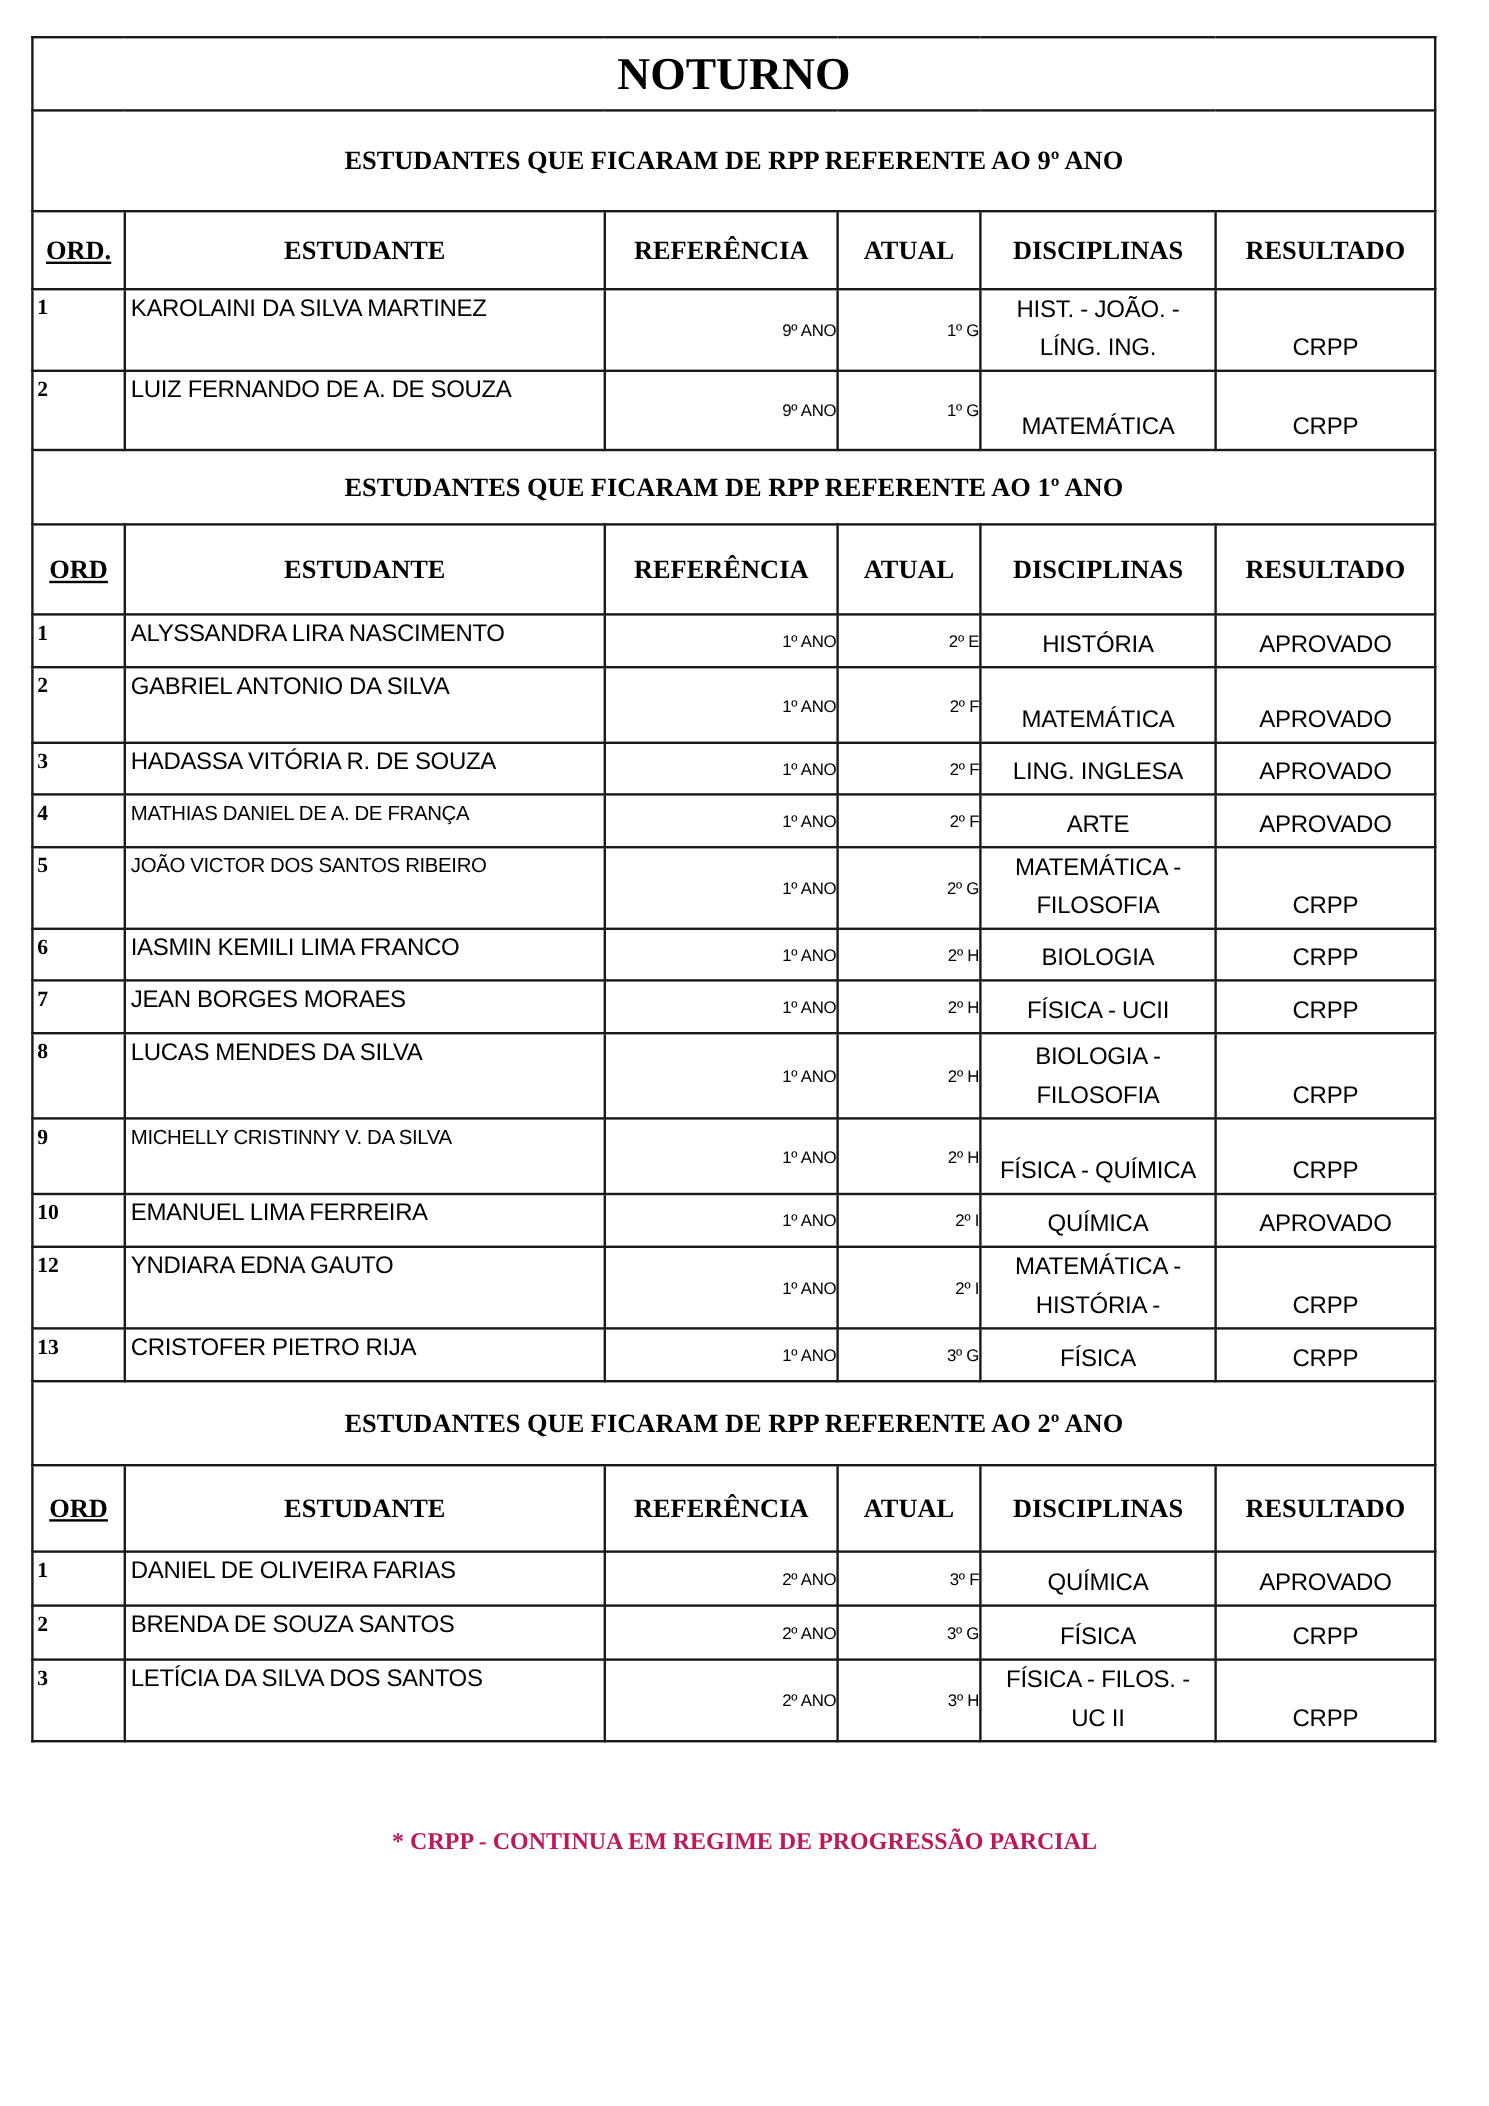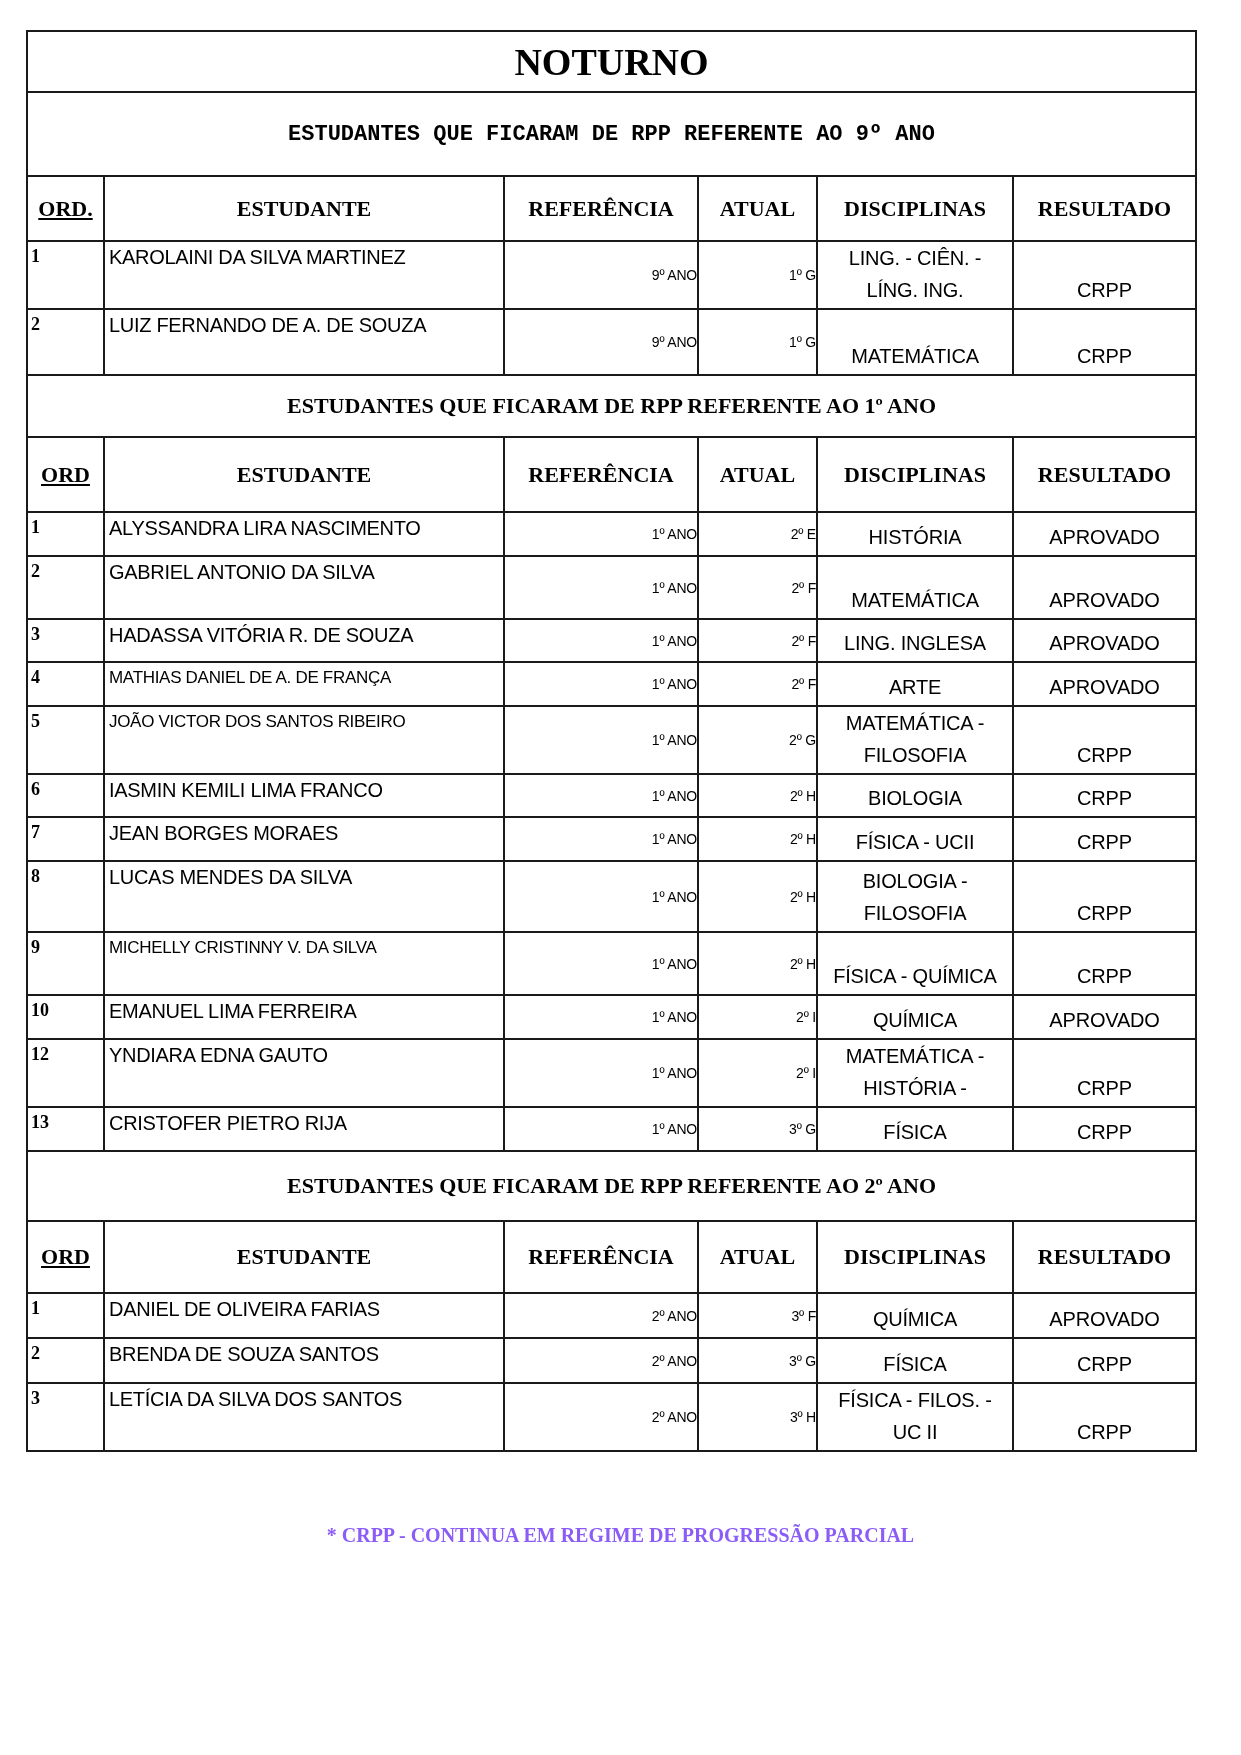--- a/index.html
+++ b/index.html
@@ -4,37 +4,37 @@
 <style>
   html, body { margin: 0; padding: 0; background: #ffffff; }
   body { width: 1241px; height: 1755px; position: relative; overflow: hidden; }
   .sheet { position: absolute; left: 26px; top: 30px; width: 1169px; }
   table.grid { border-collapse: collapse; width: 1169px; table-layout: fixed; }
   table.grid td { border: 2px solid #1a1a1a; padding: 0; color: #000; box-sizing: border-box; }
   .title-cell { height: 61px; text-align: center; vertical-align: middle;
     font-family: "Liberation Serif", "DejaVu Serif", serif; font-weight: bold; font-size: 38px; }
   .section-cell { text-align: center; vertical-align: middle;
     font-family: "Liberation Serif", "DejaVu Serif", serif; font-weight: bold; font-size: 22px; }
-  .sec1 { height: 84px; font-family: Liberation Mono, monospace; }
+  .sec1 { height: 84px; }
   .sec2 { height: 62px; }
   .sec3 { height: 70px; }
   .hdr { text-align: center; vertical-align: middle;
     font-family: "Liberation Serif", "DejaVu Serif", serif; font-weight: bold; font-size: 22px; white-space: nowrap; }
   .hdr.ord { text-align: center; text-decoration: underline; }
   .ordc { vertical-align: top; text-align: left; padding: 4px 0 0 3px !important;
     font-family: "Liberation Serif", "DejaVu Serif", serif; font-weight: bold; font-size: 18px; }
   .name { vertical-align: top; text-align: left; padding: 4px 0 0 4px !important;
     font-family: "Liberation Sans", "DejaVu Sans", sans-serif; font-size: 20px; letter-spacing: -0.3px; white-space: nowrap; }
   .name.small { font-size: 17px; padding-top: 5px !important; margin-left: 36px; }
   .mid { vertical-align: middle; text-align: right;
     font-family: "Liberation Sans", "DejaVu Sans", sans-serif; font-size: 14px; letter-spacing: -0.2px; }
   .bot { vertical-align: bottom; text-align: center; padding-bottom: 2px !important;
     font-family: "Liberation Sans", "DejaVu Sans", sans-serif; font-size: 20px; letter-spacing: -0.2px; line-height: 32px; }
   .footer { position: absolute; left: 0; width: 1241px; top: 1524px; text-align: center;
-    font-family: "Liberation Serif", "DejaVu Serif", serif; font-weight: bold; font-size: 20px; color: #8b5cf6; }
+    font-family: "Liberation Serif", "DejaVu Serif", serif; font-weight: bold; font-size: 20px; color: #be185d; }
   col.c-ord { width: 77px; } col.c-name { width: 400px; } col.c-ref { width: 194px; }
   col.c-atual { width: 119px; } col.c-disc { width: 196px; } col.c-res { width: 183px; }
 </style>
 </head>
 <body>
 
 <div class="sheet">
   <table class="grid">
     <colgroup>
       <col class="c-ord">
@@ -58,21 +58,21 @@
           <td class="hdr ">ATUAL</td>
           <td class="hdr ">DISCIPLINAS</td>
           <td class="hdr ">RESULTADO</td>
         </tr>
         <tr style="height: 65px;">
           <td class="ordc">1</td>
           <td class="name">KAROLAINI DA SILVA MARTINEZ</td>
           <td class="mid">9º ANO</td>
           <td class="mid">1º G</td>
           <td class="bot">
-            <div>LING. - CIÊN. -</div>
+            <div>HIST. - JOÃO. -</div>
             <div>LÍNG. ING.</div>
           </td>
           <td class="bot">CRPP</td>
         </tr>
         <tr style="height: 66px;">
           <td class="ordc">2</td>
           <td class="name">LUIZ FERNANDO DE A. DE SOUZA</td>
           <td class="mid">9º ANO</td>
           <td class="mid">1º G</td>
           <td class="bot">

